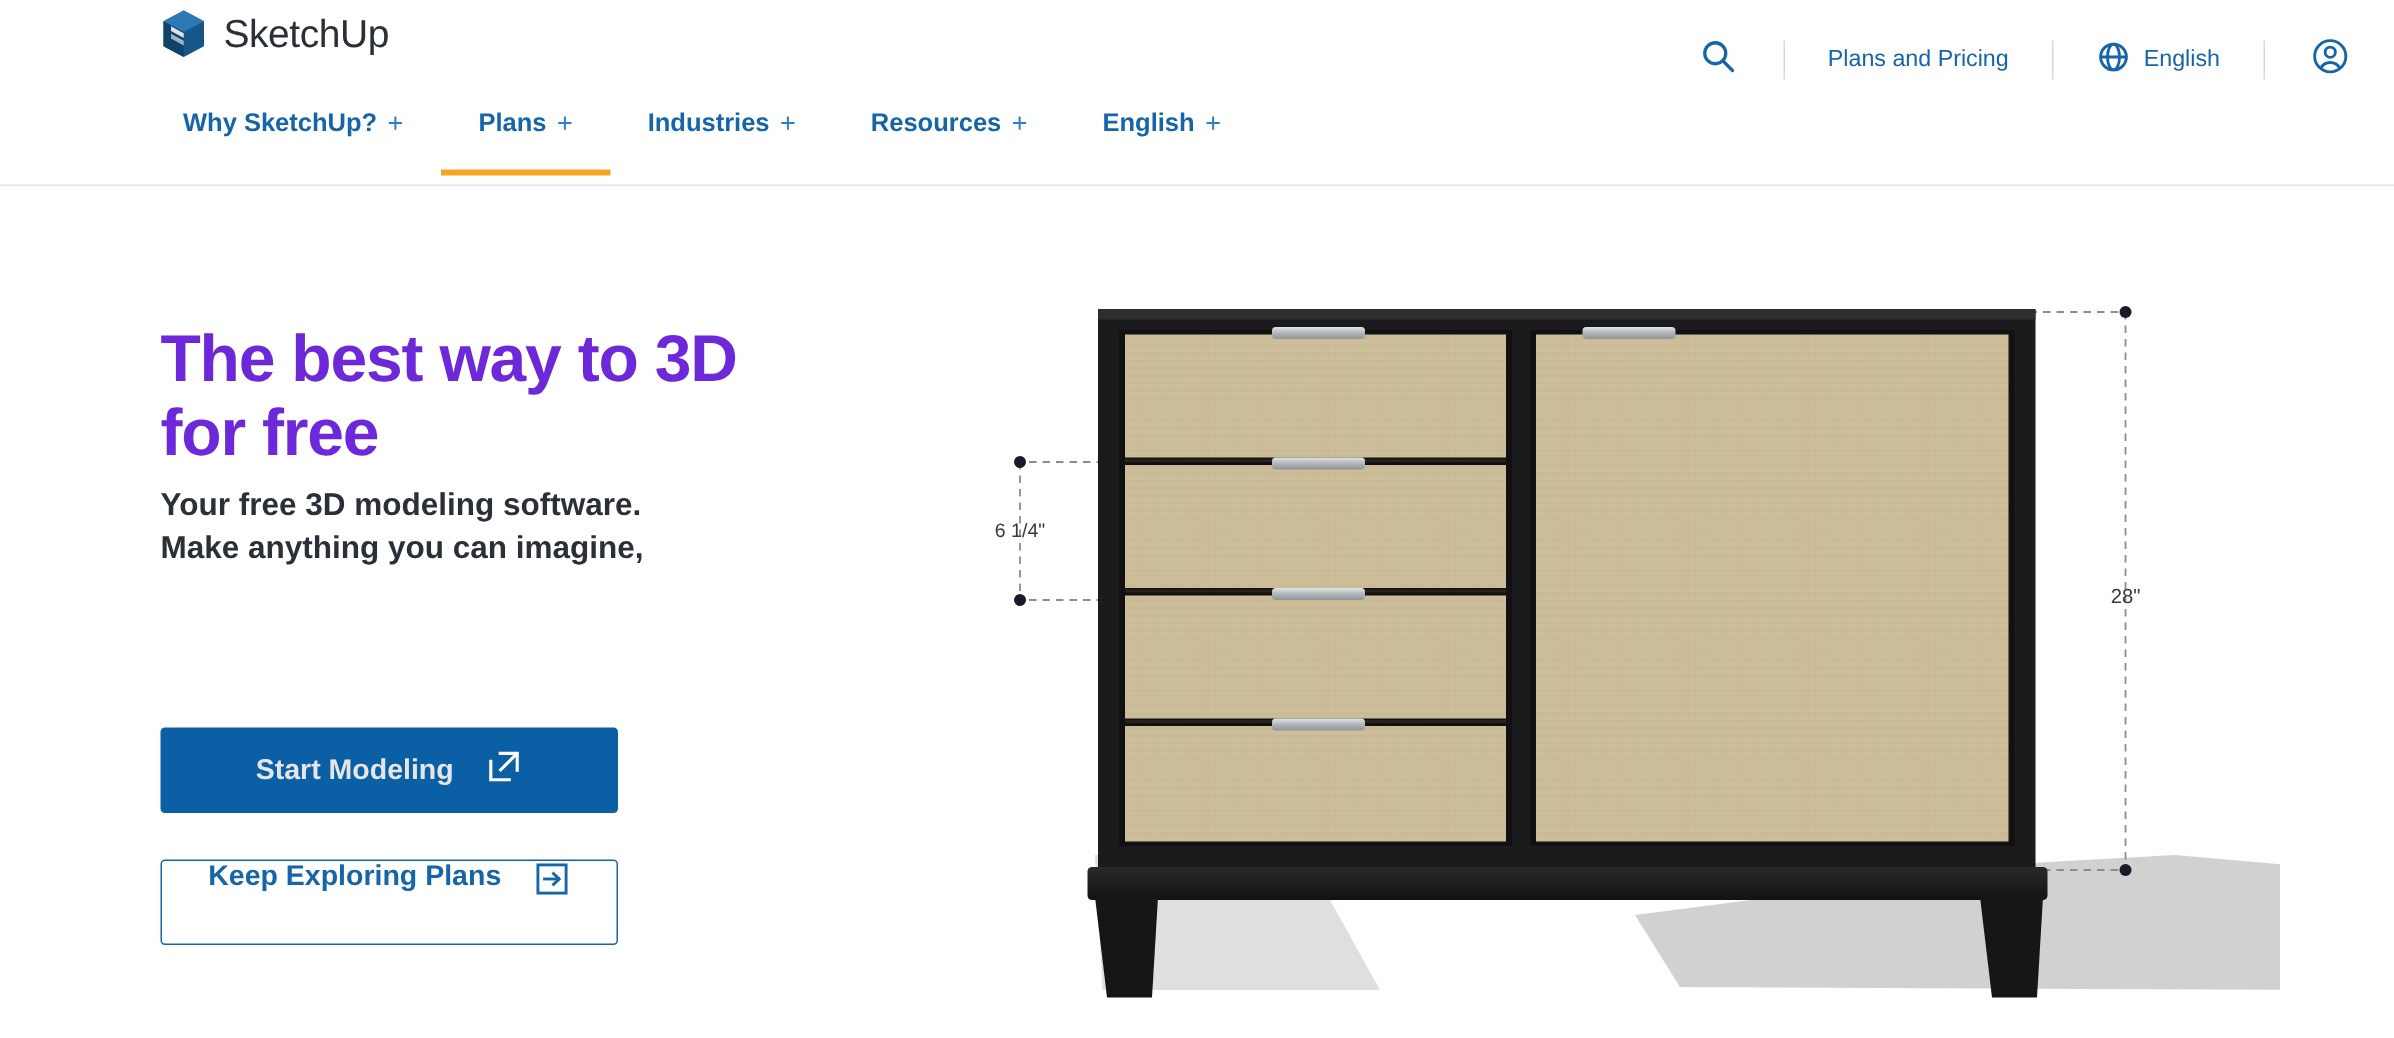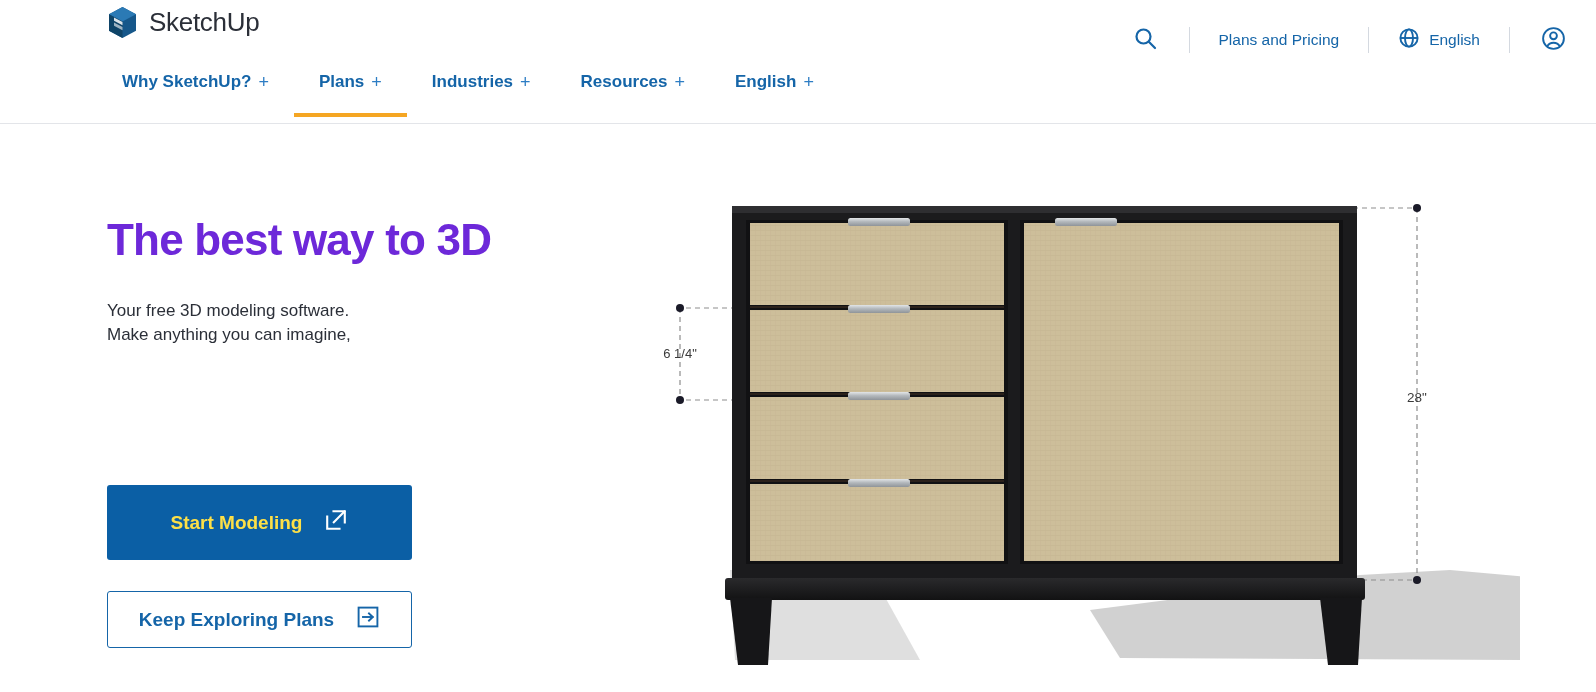--- a/index.html
+++ b/index.html
@@ -75,35 +75,35 @@
     height: 4px; background: #f5a623;
   }
 
   
   .hero-text { position: absolute; left: 107px; top: 215px; width: 470px; }
   .hero-title {
     font-size: 44px; font-weight: bold; line-height: 1.12;
     color: #6d28d9; letter-spacing: -0.8px;
   }
   .hero-sub {
-    margin-top: 35px;
-    font-size: 17px; line-height: 1.42;
-    color: #2b2f38; font-weight: normal;
+    margin-top: 8px;
+    font-size: 21px; line-height: 1.42;
+    color: #2b2f38; font-weight: bold;
   }
   .btn-row { position: absolute; left: 107px; top: 485px; }
   .btn-primary {
     display: inline-flex; align-items: center; justify-content: center;
     gap: 22px;
-    width: 305px; height: 75px;
-    background: #0b5fa5; color: #fde047;
+    width: 305px; height: 57px;
+    background: #0b5fa5; color: #e5e5e5;
     font-size: 19px; font-weight: bold;
     border: none; border-radius: 3px; cursor: pointer;
   }
   .btn-secondary {
-    display: inline-flex; align-items: center; justify-content: center;
+    display: inline-flex; align-items: flex-start; justify-content: center;
     gap: 22px;
     width: 305px; height: 57px;
     margin-top: 31px;
     background: #ffffff; color: #1565a8;
     font-size: 19px; font-weight: bold;
     border: 1.5px solid #1565a8; border-radius: 3px; cursor: pointer;
   }
 
   
   .hero-img {
@@ -201,20 +201,21 @@
       <span>English</span>
       <span class="plus">+</span>
     </div>
 
   </div>
 </nav>
 
 <div class="hero-text">
   <h1 class="hero-title">
     <span>The best way to 3D</span><br>
+    <span>for free</span>
   </h1>
   <p class="hero-sub">
     <span>Your free 3D modeling software.</span><br>
     <span>Make anything you can imagine,</span><br>
   </p>
 </div>
 
 <div class="btn-row">
 
   <button class="btn-primary">

